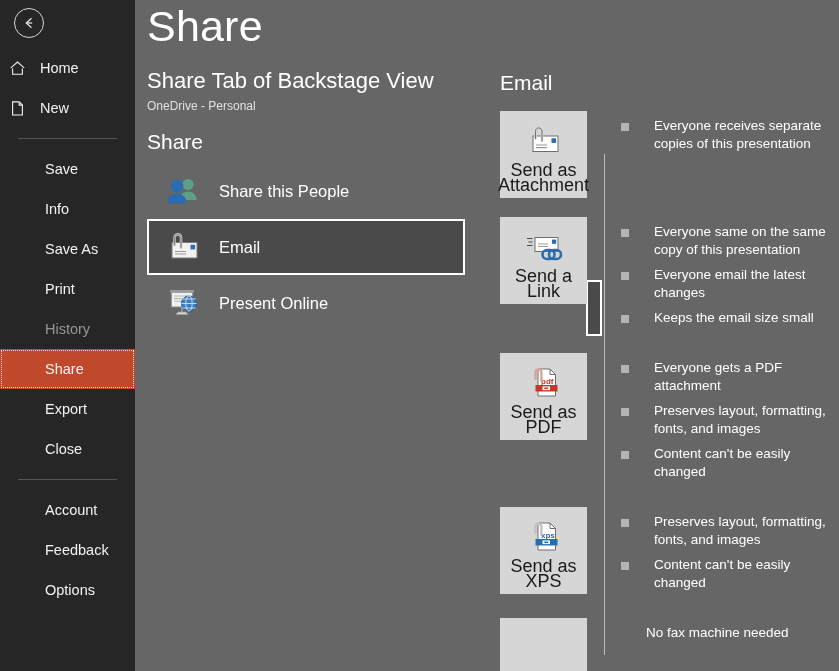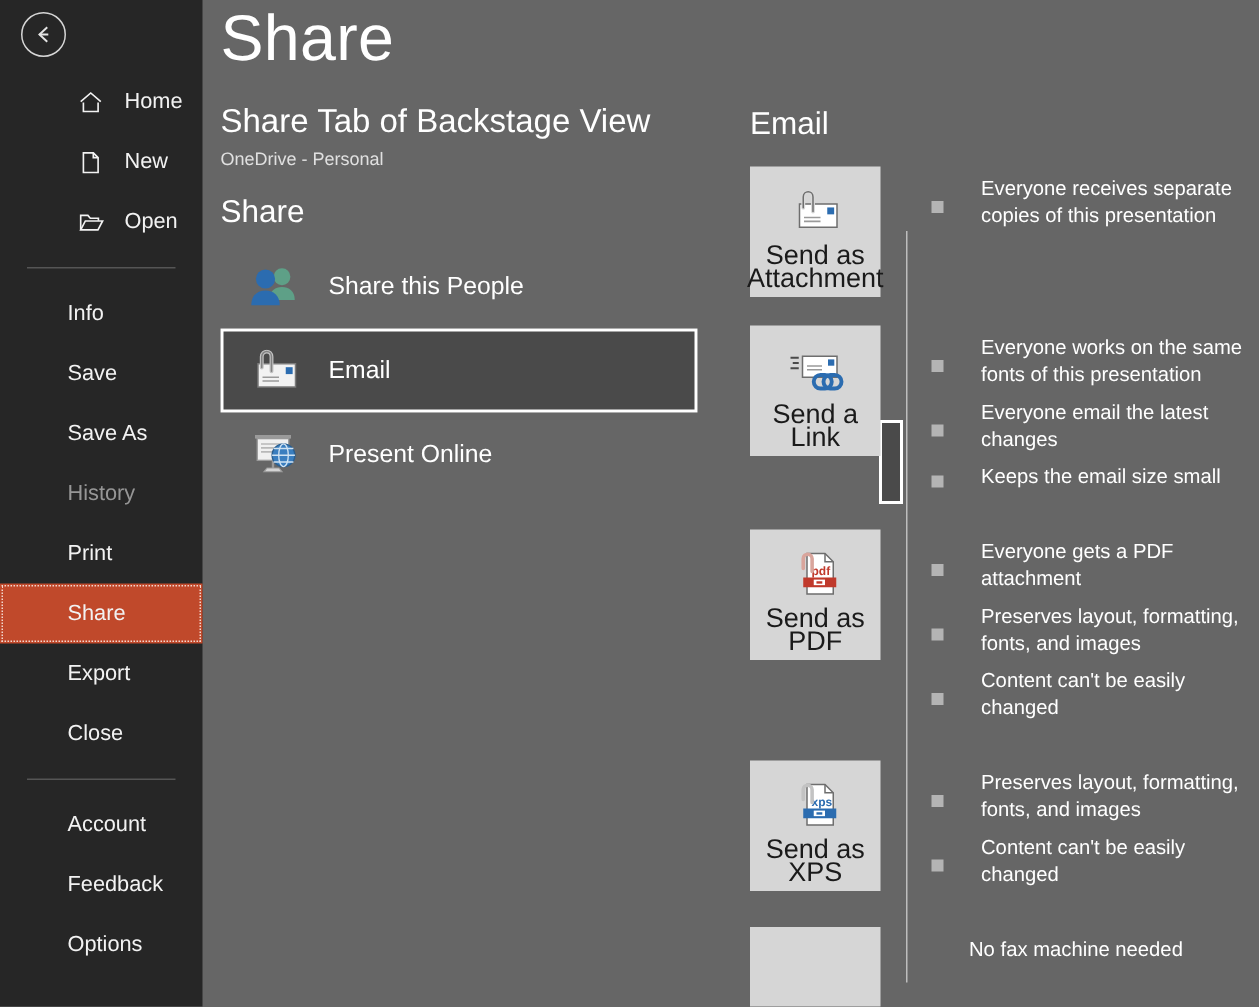--- a/index.html
+++ b/index.html
@@ -20,21 +20,21 @@
   .back-wrap{height:46px;display:flex;align-items:center;padding-left:14px;}
   .back-btn{
     width:28px;height:28px;border:1.4px solid #d6d6d6;border-radius:50%;
     display:flex;align-items:center;justify-content:center;cursor:pointer;
   }
   .nav-group{margin-top:2px;}
   .nav-item{
     height:40px;display:flex;align-items:center;cursor:pointer;
     font-size:14.5px;color:#f2f2f2;position:relative;
   }
-  .nav-item.with-icon{padding-left:9px;margin-left:43px;}
+  .nav-item.with-icon{padding-left:9px;}
   .nav-item.with-icon .ic{width:22px;display:flex;align-items:center;justify-content:flex-start;}
   .nav-item.with-icon .lbl{margin-left:9px;}
   .nav-item.plain{padding-left:45px;}
   .nav-item.dim .lbl{color:#969696;}
   .nav-item.active{background:#c0492b;}
   .nav-item.active .focusring{
     position:absolute;left:1px;right:1px;top:1px;bottom:1px;
     border:1px dotted #f2d8d0;pointer-events:none;
   }
   .nav-sep{height:1px;background:#555555;margin:10px 18px 10px 18px;}
@@ -84,21 +84,21 @@
     width:87px;height:87px;flex:0 0 87px;background:#d6d6d6;
     display:flex;flex-direction:column;align-items:center;justify-content:flex-start;
     cursor:pointer;box-sizing:border-box;padding-top:12px;
   }
   .opt-btn .ob-ic{height:36px;display:flex;align-items:center;justify-content:center;}
   .opt-btn .ob-lbl{
     margin-top:4px;font-size:18px;line-height:15px;color:#1a1a1a;
     text-align:center;padding:0 3px;
   }
   .bullets{margin-left:34px;padding-top:6px;flex:1;}
-  .bullet{display:flex;align-items:center;margin-bottom:7px;}
+  .bullet{display:flex;align-items:flex-start;margin-bottom:7px;}
   .bullet .bsq{
     width:8px;height:8px;background:#b4b4b4;flex:0 0 8px;margin-top:6px;
   }
   .bullet .btxt{
     margin-left:25px;font-size:13.5px;line-height:18px;color:#ffffff;max-width:230px;
   }
 </style>
 </head>
 <body>
 
@@ -130,49 +130,40 @@
       <div class="nav-item with-icon">
         <span class="ic">
           <svg width="17" height="17" viewBox="0 0 17 17" aria-hidden="true">
             <path d="M3.6 1.9 L10.2 1.9 L13.4 5.1 L13.4 15 L3.6 15 Z" fill="none" stroke="#f2f2f2" stroke-width="1.1"></path>
             <path d="M10.2 1.9 L10.2 5.1 L13.4 5.1" fill="none" stroke="#f2f2f2" stroke-width="1.1"></path>
           </svg>
         </span>
         <span class="lbl">New</span>
       </div>
 
-      <div class="nav-item with-icon">
-        <span class="ic">
-          <svg width="18" height="17" viewBox="0 0 18 17" aria-hidden="true">
-            <path d="M1.8 13.2 L1.8 3.6 L6.6 3.6 L8.2 5.5 L13.6 5.5 L13.6 7.2" fill="none" stroke="#f2f2f2" stroke-width="1.1"></path>
-            <path d="M1.8 13.2 L4.9 7.3 L16.4 7.3 L13.3 13.2 Z" fill="none" stroke="#f2f2f2" stroke-width="1.1"></path>
-          </svg>
-        </span>
-        <span class="lbl">Open</span>
-      </div>
 
     </div>
 
     <div class="nav-sep"></div>
 
     <div class="nav-group">
       <div class="nav-item plain">
+        <span class="lbl">Save</span>
+      </div>
+      <div class="nav-item plain">
         <span class="lbl">Info</span>
       </div>
       <div class="nav-item plain">
-        <span class="lbl">Save</span>
-      </div>
-      <div class="nav-item plain">
         <span class="lbl">Save As</span>
+      </div>
+      <div class="nav-item plain">
+        <span class="lbl">Print</span>
       </div>
       <div class="nav-item plain dim">
         <span class="lbl">History</span>
-      </div>
-      <div class="nav-item plain">
-        <span class="lbl">Print</span>
       </div>
       <div class="nav-item plain active">
         <span class="focusring"></span>
         <span class="lbl">Share</span>
       </div>
       <div class="nav-item plain">
         <span class="lbl">Export</span>
       </div>
       <div class="nav-item plain">
         <span class="lbl">Close</span>
@@ -293,21 +284,21 @@
                   <path d="M2 6.5 L7.5 6.5 M3.5 10 L7.5 10 M2 13.5 L7.5 13.5" stroke="#4a4a4a" stroke-width="1.2"></path>
                   <path d="M17.5 22.5 a4.5 4.5 0 0 1 4.5 -4.5 l3 0 a4.5 4.5 0 0 1 0 9 l-3 0 a4.5 4.5 0 0 1 -4.5 -4.5 z" fill="none" stroke="#2b6cb0" stroke-width="2.6"></path>
                   <path d="M24 22.5 a4.5 4.5 0 0 1 4.5 -4.5 l3 0 a4.5 4.5 0 0 1 0 9 l-3 0 a4.5 4.5 0 0 1 -4.5 -4.5 z" fill="none" stroke="#2b6cb0" stroke-width="2.6"></path>
                 </svg>
               </span>
               <span class="ob-lbl">Send a Link</span>
             </div>
             <div class="bullets">
               <div class="bullet">
                 <span class="bsq"></span>
-                <span class="btxt">Everyone works on the same fonts of this presentation</span>
+                <span class="btxt">Everyone same on the same copy of this presentation</span>
               </div>
               <div class="bullet">
                 <span class="bsq"></span>
                 <span class="btxt">Everyone email the latest changes</span>
               </div>
               <div class="bullet">
                 <span class="bsq"></span>
                 <span class="btxt">Keeps the email size small</span>
               </div>
             </div>

